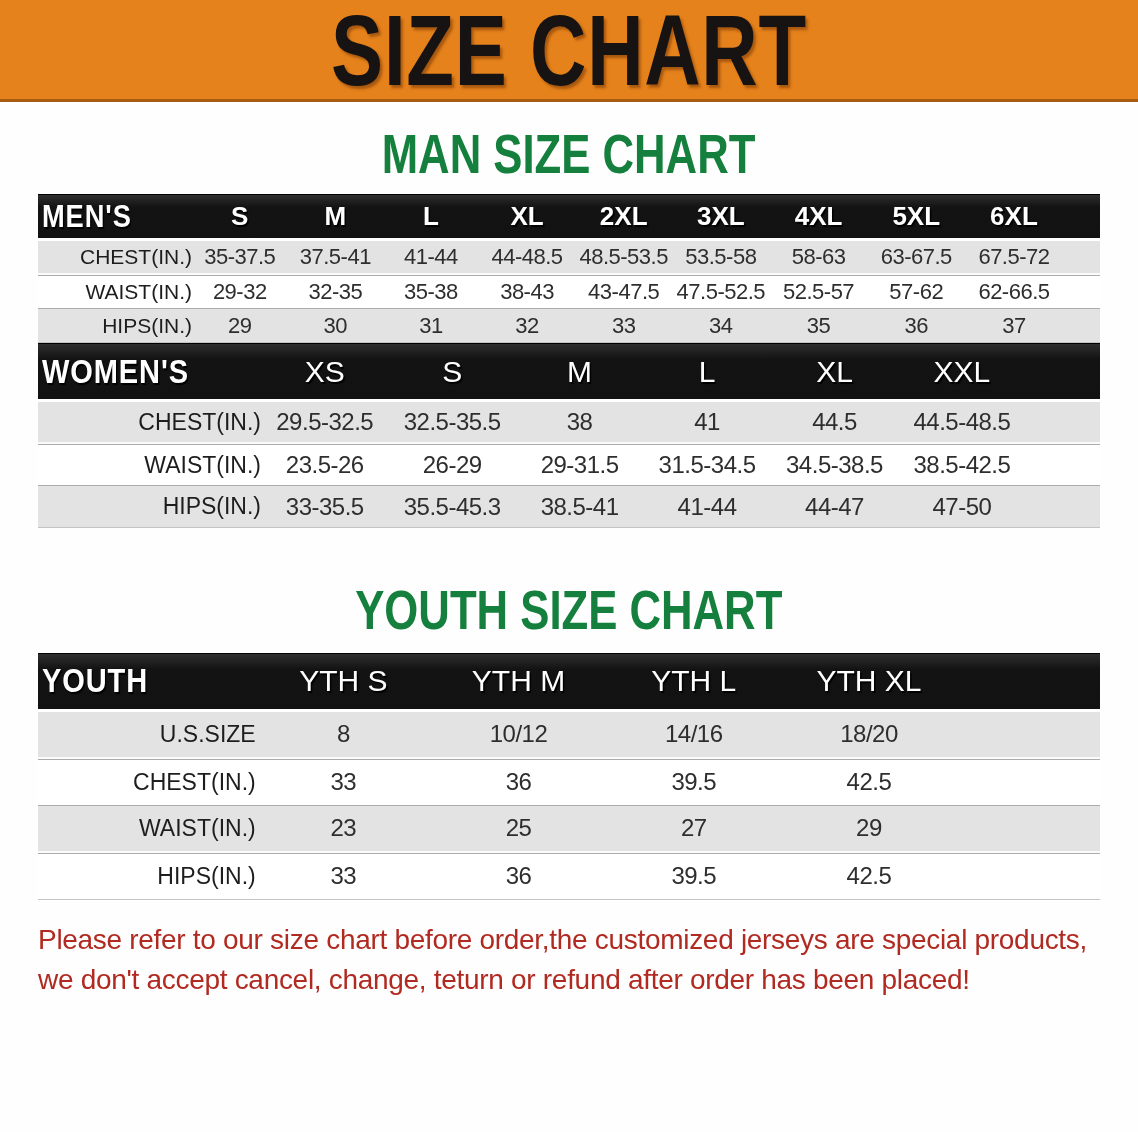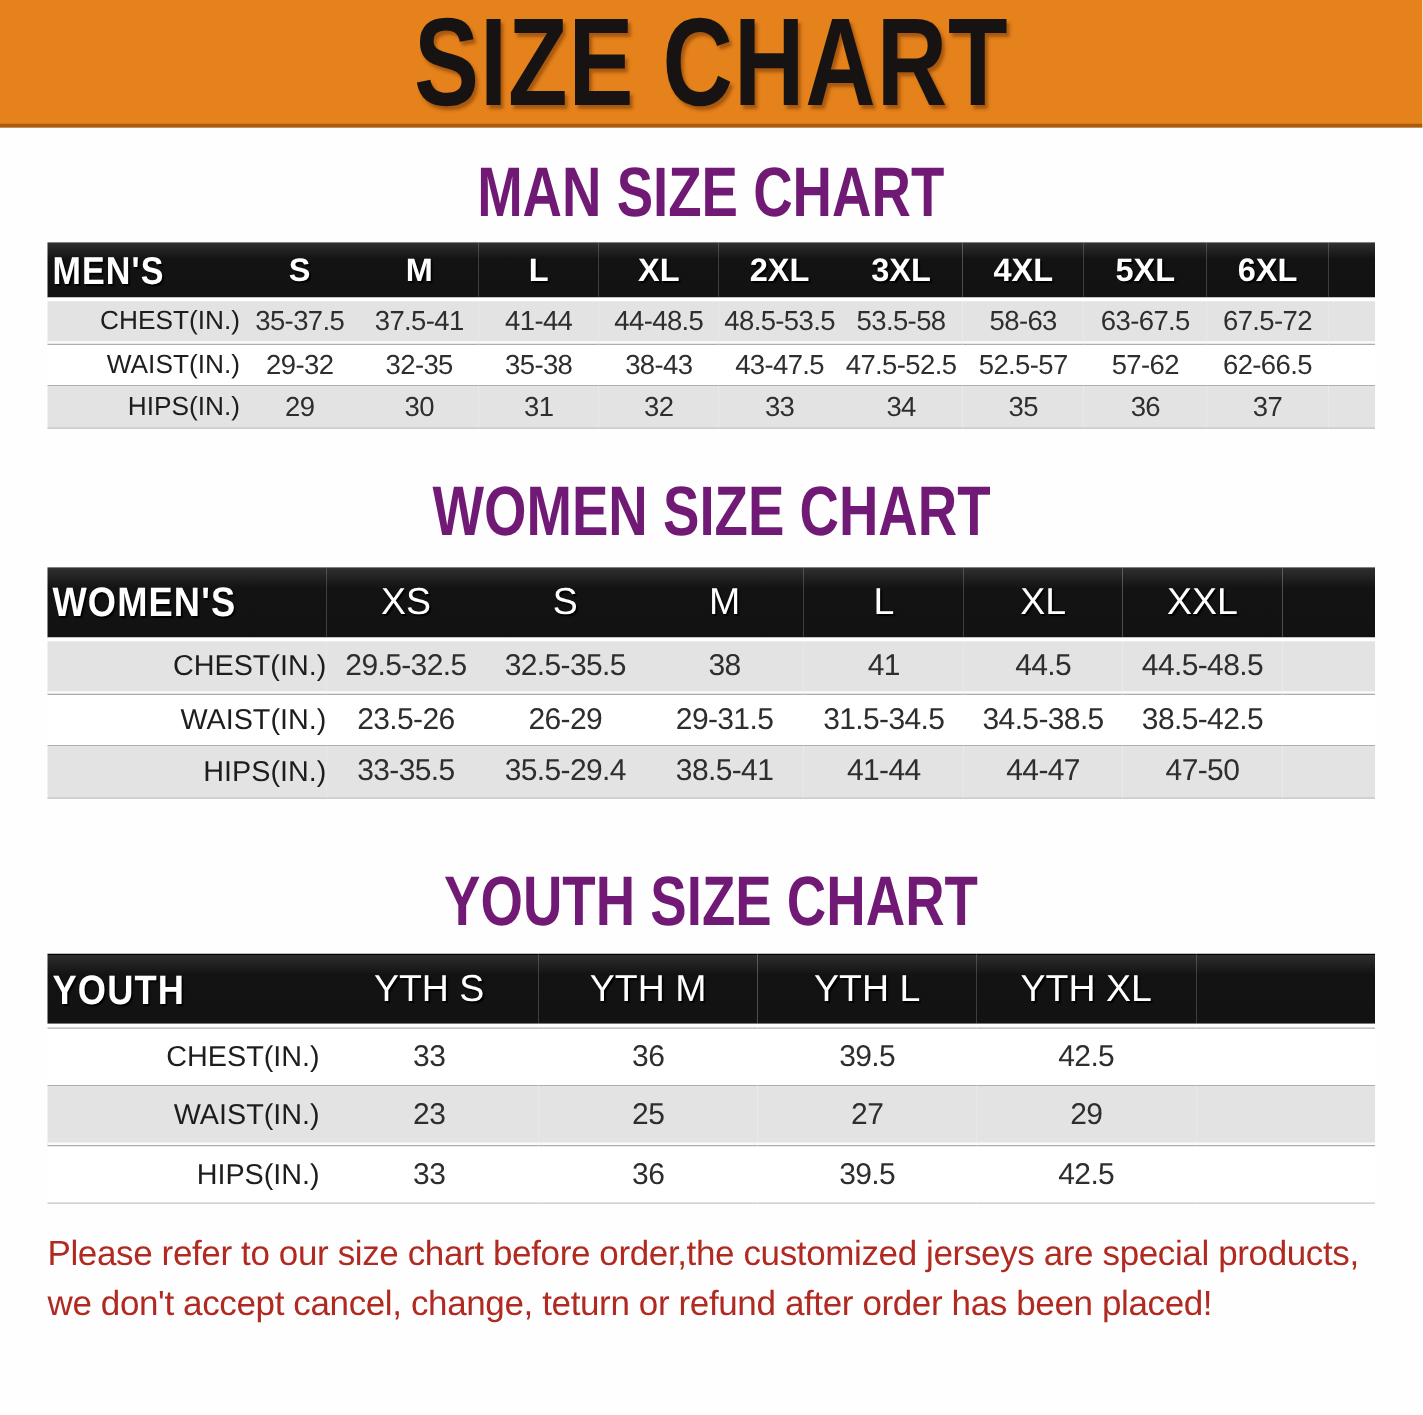--- a/index.html
+++ b/index.html
@@ -20,21 +20,21 @@
   .banner h1 {
     font-size: 100px; font-weight: 900; color: #161312;
     line-height: 1; letter-spacing: 1px; white-space: nowrap;
     text-shadow: 3px 3px 3px rgba(90,35,0,0.45);
   }
   .cond { display: inline-block; transform: scaleX(0.78); transform-origin: 50% 50%; }
   .cond-l { display: inline-block; transform: scaleX(0.88); transform-origin: 0 50%; }
 
   
   .section-heading {
-    text-align: center; font-size: 56px; font-weight: 900; color: #701a75;
+    text-align: center; font-size: 56px; font-weight: 900; color: #15803d;
     line-height: 1.08; white-space: nowrap;
   }
   #men-heading   { margin: 22px 0 10px; }
   #women-heading { margin: 36px 0 14px; }
   #youth-heading { margin: 52px 0 12px; }
 
   
   table.size-table {
     width: 1062px; margin: 0 38px;
     border-collapse: separate; border-spacing: 0;
@@ -149,21 +149,20 @@
           <td>35</td>
           <td>36</td>
           <td>37</td>
           <td></td>
         </tr>
       </tbody>
     </table>
   </section>
 
   <section>
-    <h2 class="section-heading" id="women-heading"><span class="cond">WOMEN SIZE CHART</span></h2>
     <table class="size-table women-table">
       <colgroup>
         <col style="width:21%">
           <col style="width:12%">
           <col style="width:12%">
           <col style="width:12%">
           <col style="width:12%">
           <col style="width:12%">
           <col style="width:12%">
           <col style="width:7%">
@@ -197,21 +196,21 @@
           <td>26-29</td>
           <td>29-31.5</td>
           <td>31.5-34.5</td>
           <td>34.5-38.5</td>
           <td>38.5-42.5</td>
           <td></td>
         </tr>
         <tr class="row-gray">
           <td class="row-label">HIPS(IN.)</td>
           <td>33-35.5</td>
-          <td>35.5-29.4</td>
+          <td>35.5-45.3</td>
           <td>38.5-41</td>
           <td>41-44</td>
           <td>44-47</td>
           <td>47-50</td>
           <td></td>
         </tr>
       </tbody>
     </table>
   </section>
 
@@ -230,20 +229,28 @@
         <tr>
           <th class="group-label"><span class="cond-l">YOUTH</span></th>
           <th>YTH S</th>
           <th>YTH M</th>
           <th>YTH L</th>
           <th>YTH XL</th>
           <th></th>
         </tr>
       </thead>
       <tbody>
+        <tr class="row-gray">
+          <td class="row-label">U.S.SIZE</td>
+          <td>8</td>
+          <td>10/12</td>
+          <td>14/16</td>
+          <td>18/20</td>
+          <td></td>
+        </tr>
         <tr class="row-white">
           <td class="row-label">CHEST(IN.)</td>
           <td>33</td>
           <td>36</td>
           <td>39.5</td>
           <td>42.5</td>
           <td></td>
         </tr>
         <tr class="row-gray">
           <td class="row-label">WAIST(IN.)</td>

